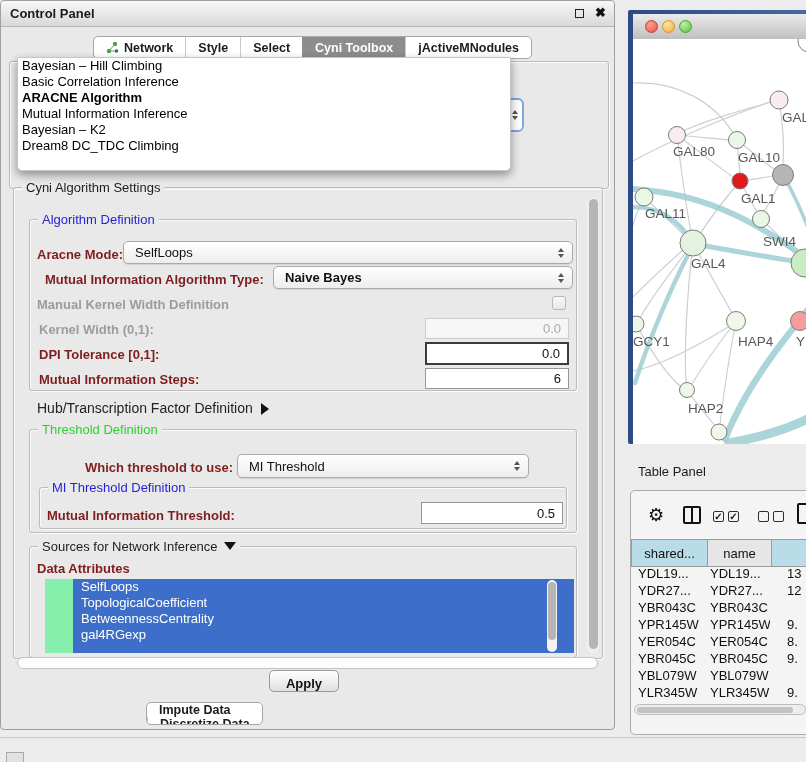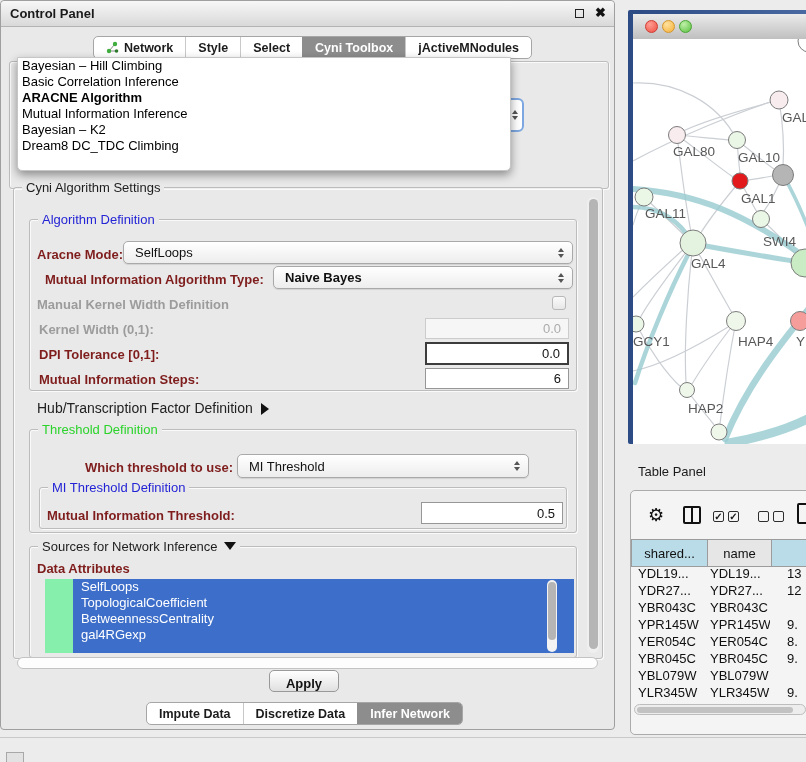--- a/index.html
+++ b/index.html
@@ -251,21 +251,21 @@
       </div>
     <div class="vscroll" style="left:546px;top:579px;width:10px;height:72px;background:#f3f3f3;">
       <div class="vthumb" style="left:1px;width:8px;top:2px;height:58px;"></div>
     </div>
     <div class="hscroll" style="left:16px;top:656px;width:581px;height:12px;"></div>
 
     <div class="btn" style="left:268px;top:669px;width:70px;height:22px;">
       <span>Apply</span>
     </div>
 
-    <div class="segbar" style="left:145px;top:701px;" id="bottomTabs">
+    <div class="segbar" style="left:145px;top:701px;flex-direction:column;" id="bottomTabs">
         <div class="seg">
           <span>Impute Data</span>
         </div>
         <div class="seg">
           <span>Discretize Data</span>
         </div>
         <div class="seg sel">
           <span>Infer Network</span>
         </div>
       </div>

